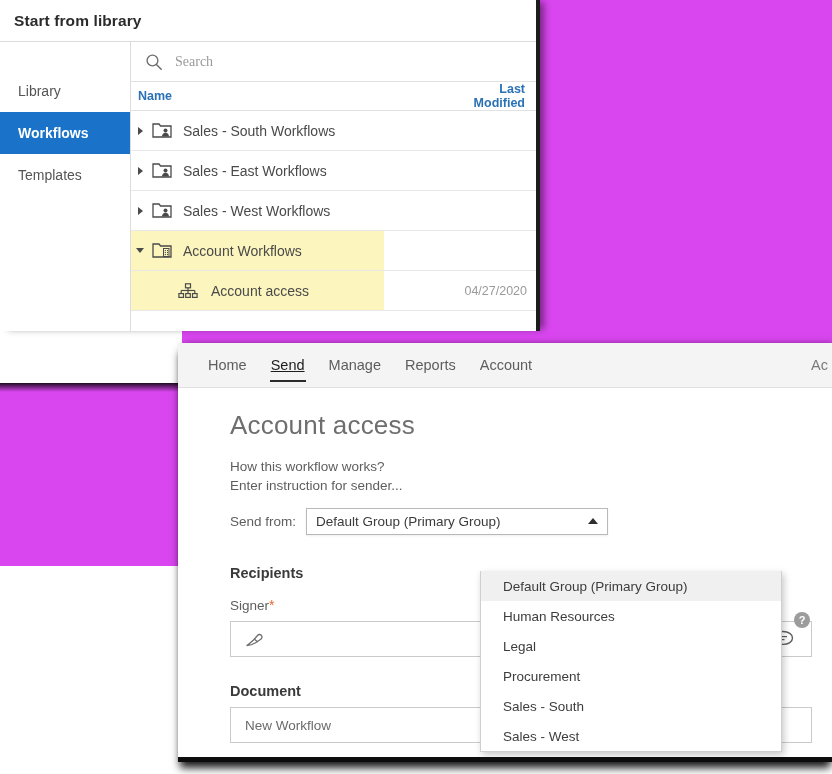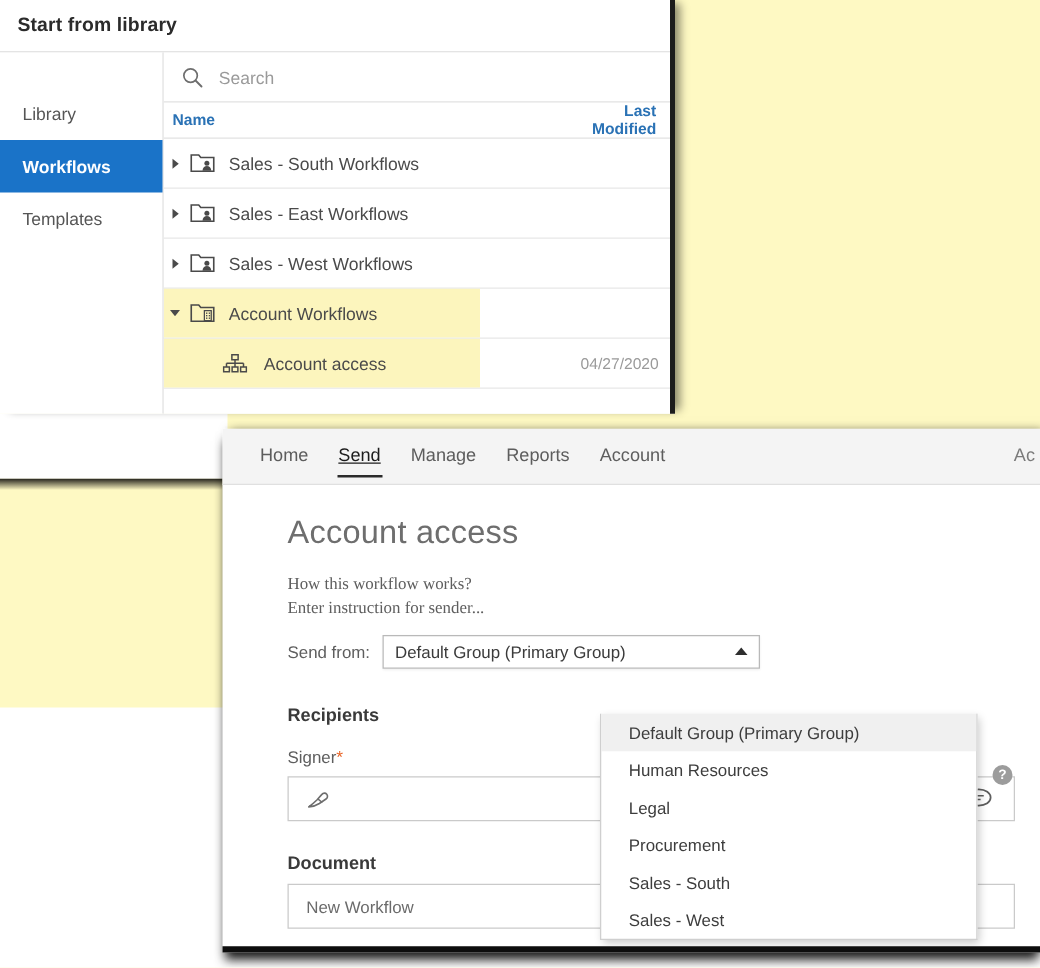--- a/index.html
+++ b/index.html
@@ -9,21 +9,21 @@
     width: 832px;
     height: 774px;
     overflow: hidden;
     font-family: "Liberation Sans", sans-serif;
   }
 
   #root {
     position: relative;
     width: 832px;
     height: 566px;
-    background: #fef9c3;
+    background: #d946ef;
   }
 
   
   #library-window {
     position: absolute;
     left: 0;
     top: 0;
     width: 540px;
     height: 331px;
     background: #ffffff;
@@ -100,21 +100,21 @@
   .search-icon {
     width: 18px; height: 18px;
     flex: 0 0 18px;
     margin-right: 12px;
   }
   .search-input {
     border: none;
     outline: none;
     font-size: 14px;
     color: #5a5a5a;
-    font-family: Liberation Sans, sans-serif;
+    font-family: Liberation Serif, serif;
     background: transparent;
     width: 300px;
     padding: 0;
   }
   .search-input::placeholder { color: #9a9a9a; }
 
   .col-head {
     height: 29px;
     display: flex;
     align-items: center;
@@ -239,21 +239,20 @@
     color: #6e6e6e;
     font-weight: normal;
     margin: 0 0 16px 0;
     letter-spacing: 0.2px;
   }
 
   .howline {
     font-size: 13.5px;
     color: #5e5e5e;
     line-height: 19px;
-    font-family: Liberation Serif, serif;
   }
 
   .sendfrom-row {
     display: flex;
     align-items: center;
     margin-top: 12px;
     height: 28px;
   }
   .sendfrom-label {
     font-size: 13.5px;

